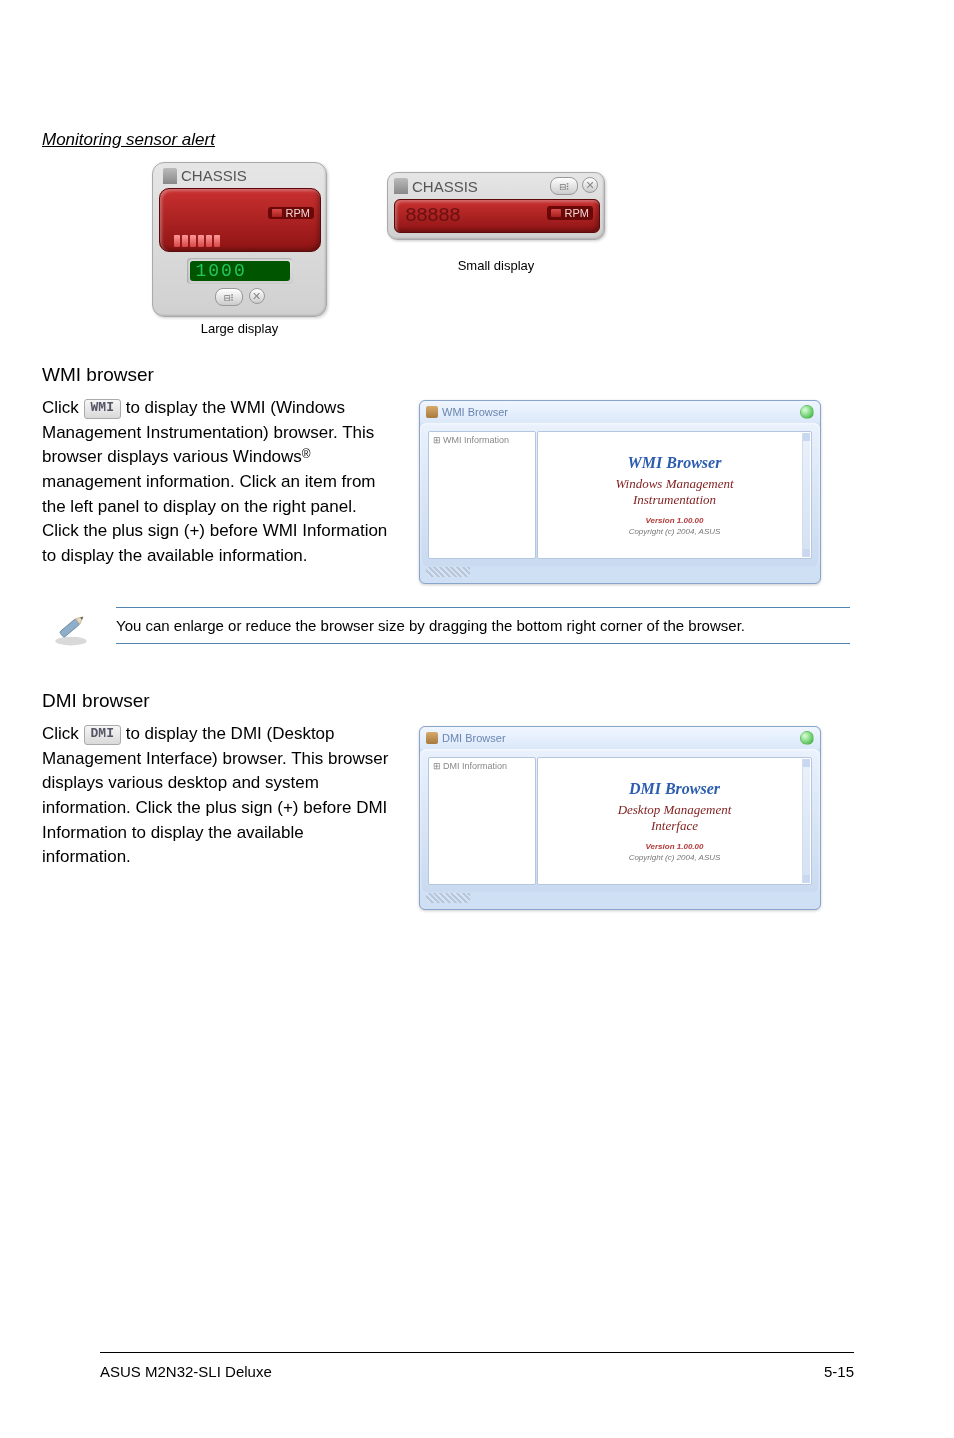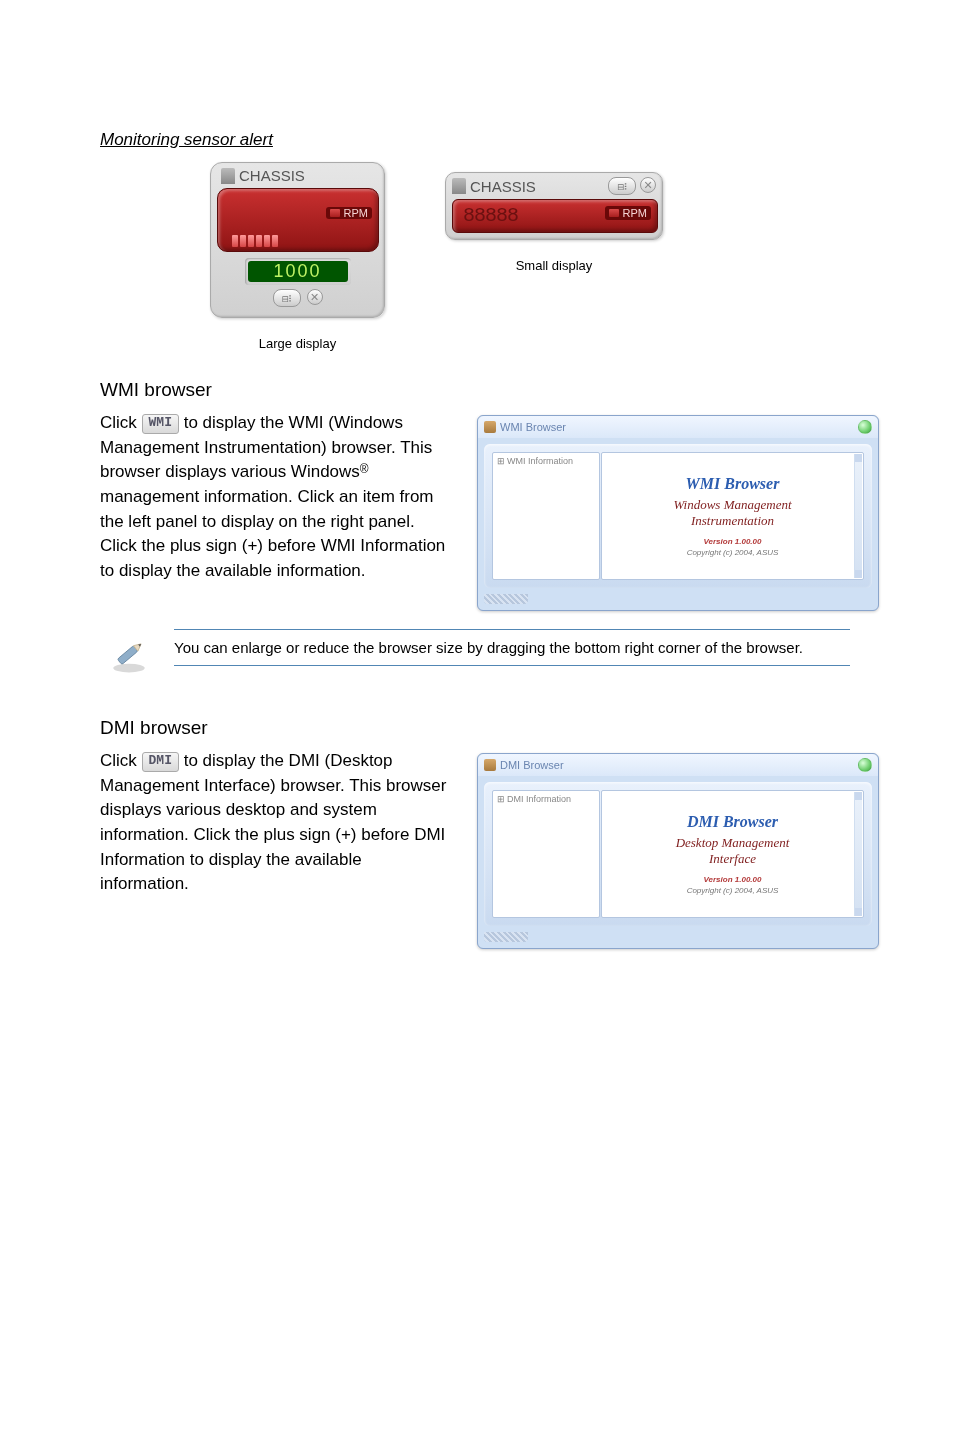--- a/index.html
+++ b/index.html
@@ -6,21 +6,21 @@
     margin: 0;
     padding: 0;
     background: #fff;
     font-family: Arial, Helvetica, sans-serif;
     color: #000;
     width: 954px;
   }
   .page {
     width: 954px;
     min-height: 1438px;
-    padding: 130px 100px 0 100px;
+    padding: 130px 100px 0 42px;
     box-sizing: border-box;
     position: relative;
   }
   .section-heading-italic {
     font-style: italic;
     text-decoration: underline;
     font-size: 17px;
     margin-bottom: 12px;
   }
   .body-text {
@@ -38,21 +38,21 @@
   .large-display-col {
     margin-left: 110px;
     text-align: center;
   }
   .small-display-col {
     margin-top: 10px;
     text-align: center;
   }
   .caption {
     font-size: 13px;
-    margin-top: 18px;
+    margin-top: 4px;
   }
 
   
   .large-chassis {
     width: 175px;
     background: linear-gradient(#e6e6e6, #d0d0d0);
     border-radius: 12px;
     padding: 4px 6px 10px 6px;
     box-sizing: border-box;
     border: 1px solid #aaa;
@@ -108,25 +108,25 @@
     margin: 6px auto 0 auto;
     width: 100px;
     background: linear-gradient(#e0e0e0, #cfcfcf);
     border-radius: 4px;
     padding: 3px;
     box-shadow: inset 1px 1px 2px rgba(0,0,0,0.25);
   }
   .readout-large .lcd {
     background: #050;
     border-radius: 3px;
-    font-family: Liberation Sans, sans-serif;
+    font-family: Liberation Mono, monospace;
     font-size: 18px;
     letter-spacing: 2px;
-    color: #bef264;
-    text-align: center;
+    color: #22c55e;
+    text-align: left;
     padding: 0 6px;
   }
   .badge-row {
     margin: 4px auto 0 auto;
     width: 60px;
     display: flex;
     justify-content: center;
     gap: 6px;
   }
 
@@ -284,21 +284,20 @@
     border-radius: 6px 6px 0 0;
   }
   .green-dot {
     width: 12px;
     height: 12px;
     border-radius: 50%;
     background: radial-gradient(circle at 4px 4px, #d8ffd8, #6fcf6f 60%, #3f9f3f);
     border: 1px solid #4a864a26;
   }
   .browser-inner {
-    margin: 6px;
     background: linear-gradient(#e9f1fc, #c9daf0);
     border-radius: 6px;
     padding: 8px;
     display: flex;
     gap: 1px;
     box-shadow: inset 0 1px 3px rgba(255,255,255,0.8);
   }
   .tree-pane {
     width: 108px;
     height: 128px;
@@ -376,21 +375,21 @@
     height: 10px;
     margin: 0 6px 6px 6px;
     background: repeating-linear-gradient(45deg, #b7c7dd 0 2px, #d8e3f2 2px 4px);
     border-radius: 0 0 4px 4px;
     width: 44px;
   }
 
   
   .note-row {
     display: flex;
-    align-items: flex-start;
+    align-items: center;
     gap: 24px;
     margin-top: 18px;
     padding-right: 4px;
   }
   .pencil {
     width: 42px;
     height: 42px;
     flex: 0 0 42px;
     margin-left: 8px;
     margin-top: 4px;
@@ -573,14 +572,18 @@
               <div class="arrow-up"></div>
               <div class="arrow-down"></div>
             </div>
           </div>
         </div>
         <div class="grip"></div>
       </div>
     </div>
   </div>
 
+  <div class="footer">
+    <span>ASUS M2N32-SLI Deluxe</span>
+    <span>5-15</span>
+  </div>
 
 </div>
 
 </body></html>

